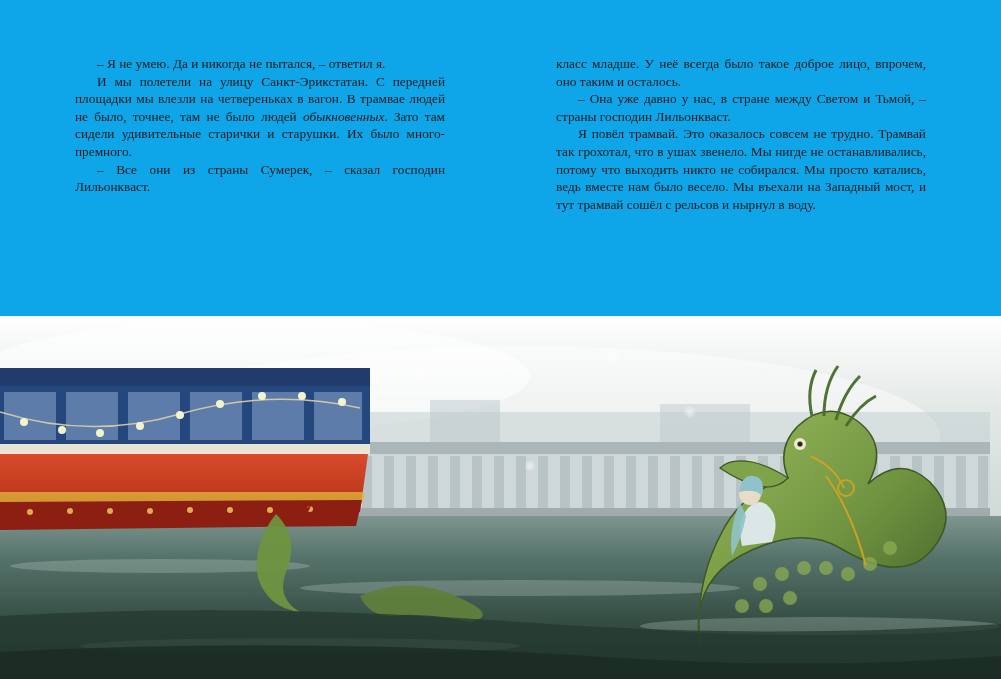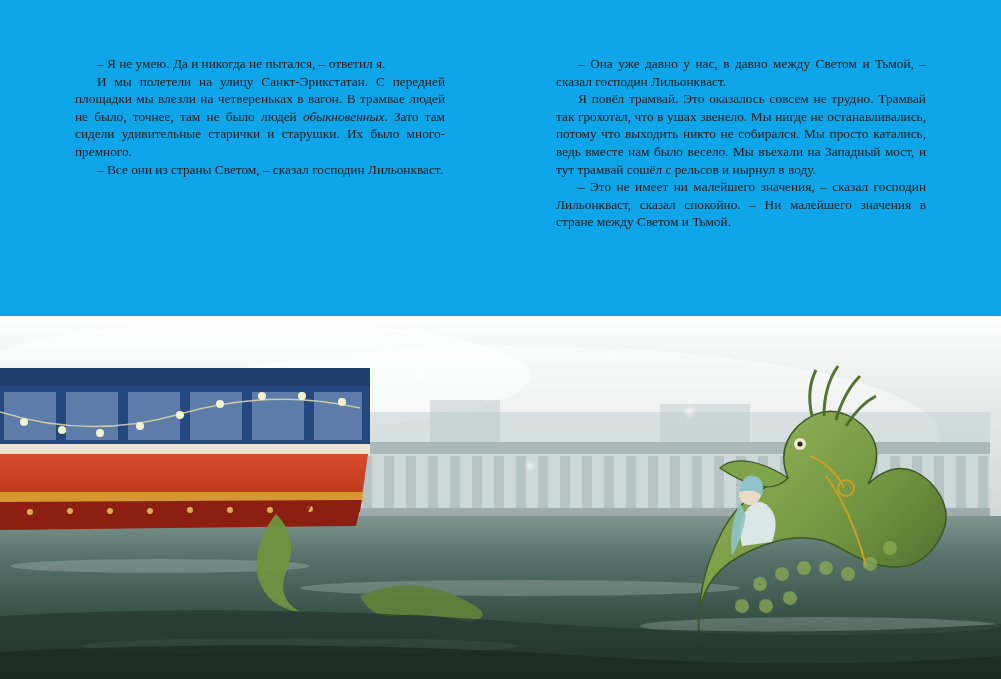--- a/index.html
+++ b/index.html
@@ -63,27 +63,27 @@
 </head>
 <body>
 
 <div class="page">
 
   <div class="text-area">
 
     <div class="column">
       <p>– Я не умею. Да и никогда не пытался, – ответил я.</p>
       <p>И мы полетели на улицу Санкт-Эрикстатан. С передней площадки мы влезли на четвереньках в вагон. В трамвае людей не было, точнее, там не было людей <em>обыкновенных</em>. Зато там сидели удивительные старички и старушки. Их было много-премного.</p>
-      <p>– Все они из страны Светом, – сказал господин Лильонкваст.</p>
+      <p>– Все они из страны Сумерек, – сказал господин Лильонкваст.</p>
     </div>
 
     <div class="column">
-      <p>– Она уже давно у нас, в давно между Светом и Тьмой, – сказал господин Лильонкваст.</p>
+      <p class="noindent">класс младше. У неё всегда было такое доброе лицо, впрочем, оно таким и осталось.</p>
+      <p>– Она уже давно у нас, в стране между Светом и Тьмой, – страны господин Лильонкваст.</p>
       <p>Я повёл трамвай. Это оказалось совсем не трудно. Трамвай так грохотал, что в ушах звенело. Мы нигде не останавливались, потому что выходить никто не собирался. Мы просто катались, ведь вместе нам было весело. Мы въехали на Западный мост, и тут трамвай сошёл с рельсов и нырнул в воду.</p>
-      <p>– Это не имеет ни малейшего значения, – сказал господин Лильонкваст, сказал спокойно. – Ни малейшего значения в стране между Светом и Тьмой.</p>
     </div>
 
   </div>
 
   <div class="illustration">
     <svg class="ill-svg" viewBox="0 0 1001 363" xmlns="http://www.w3.org/2000/svg">
       <defs>
         <linearGradient id="skyGrad" x1="0" y1="0" x2="0" y2="1">
           <stop offset="0%" stop-color="#ffffff"></stop>
           <stop offset="45%" stop-color="#e3e9e7"></stop>

